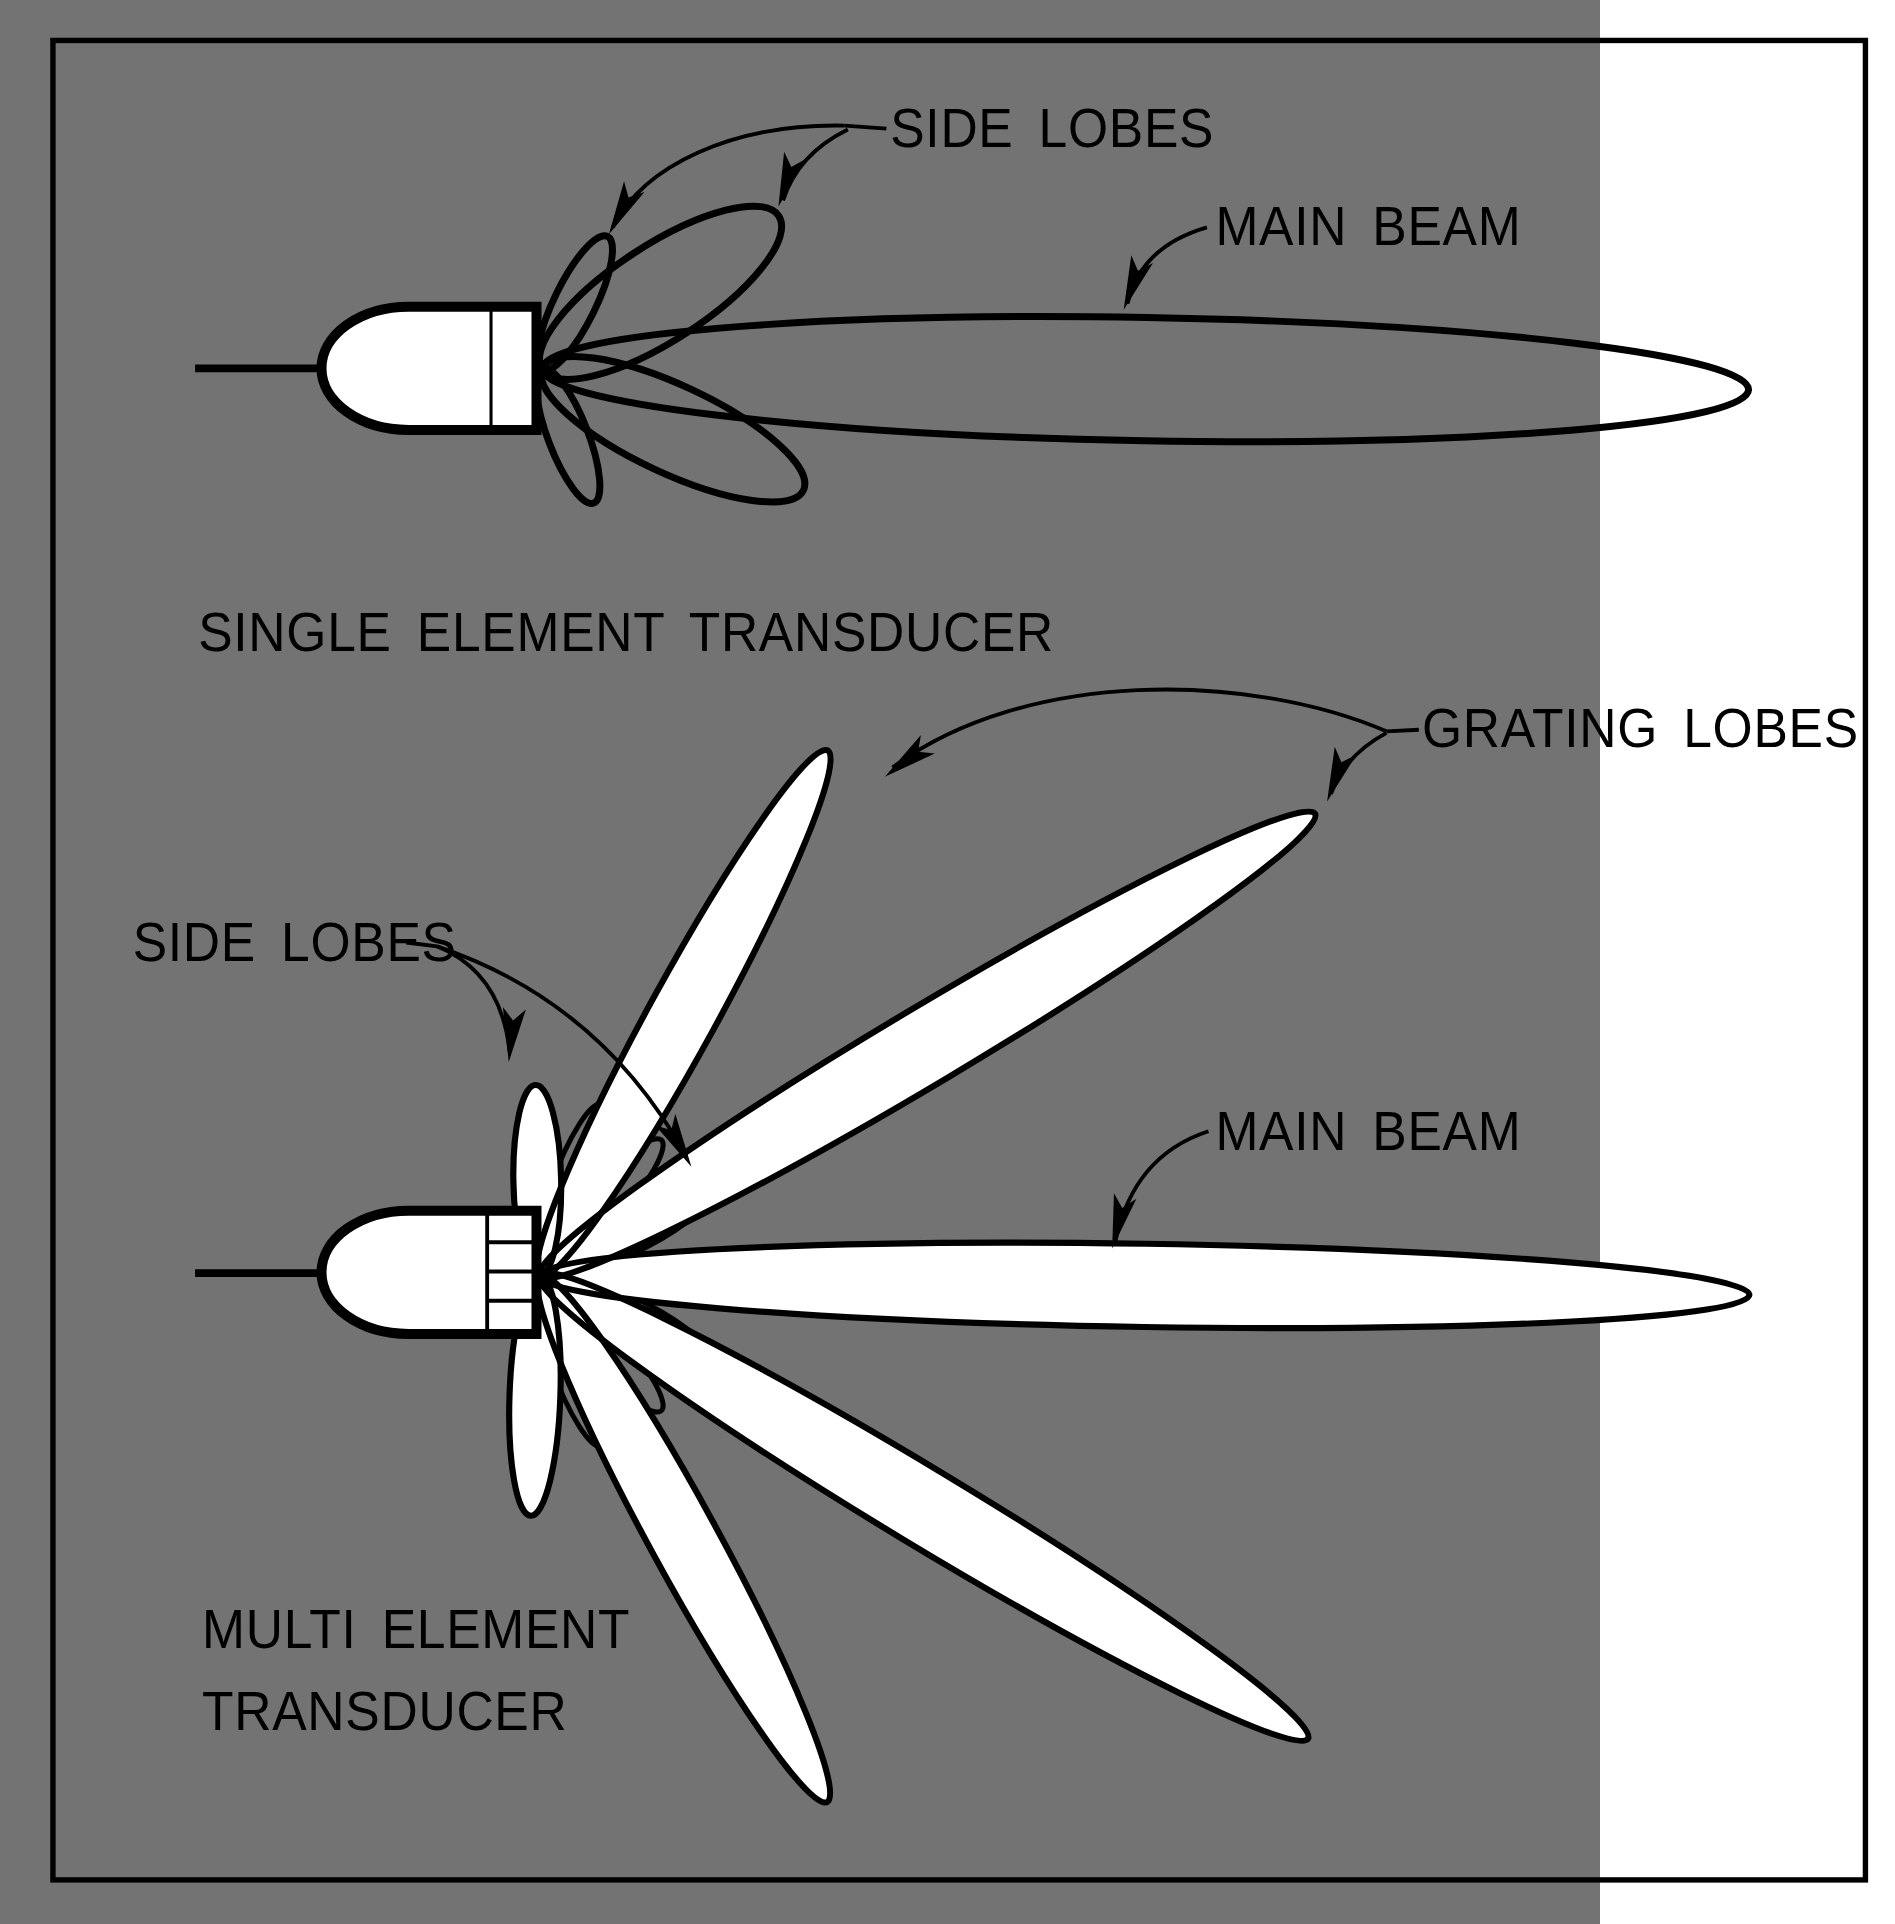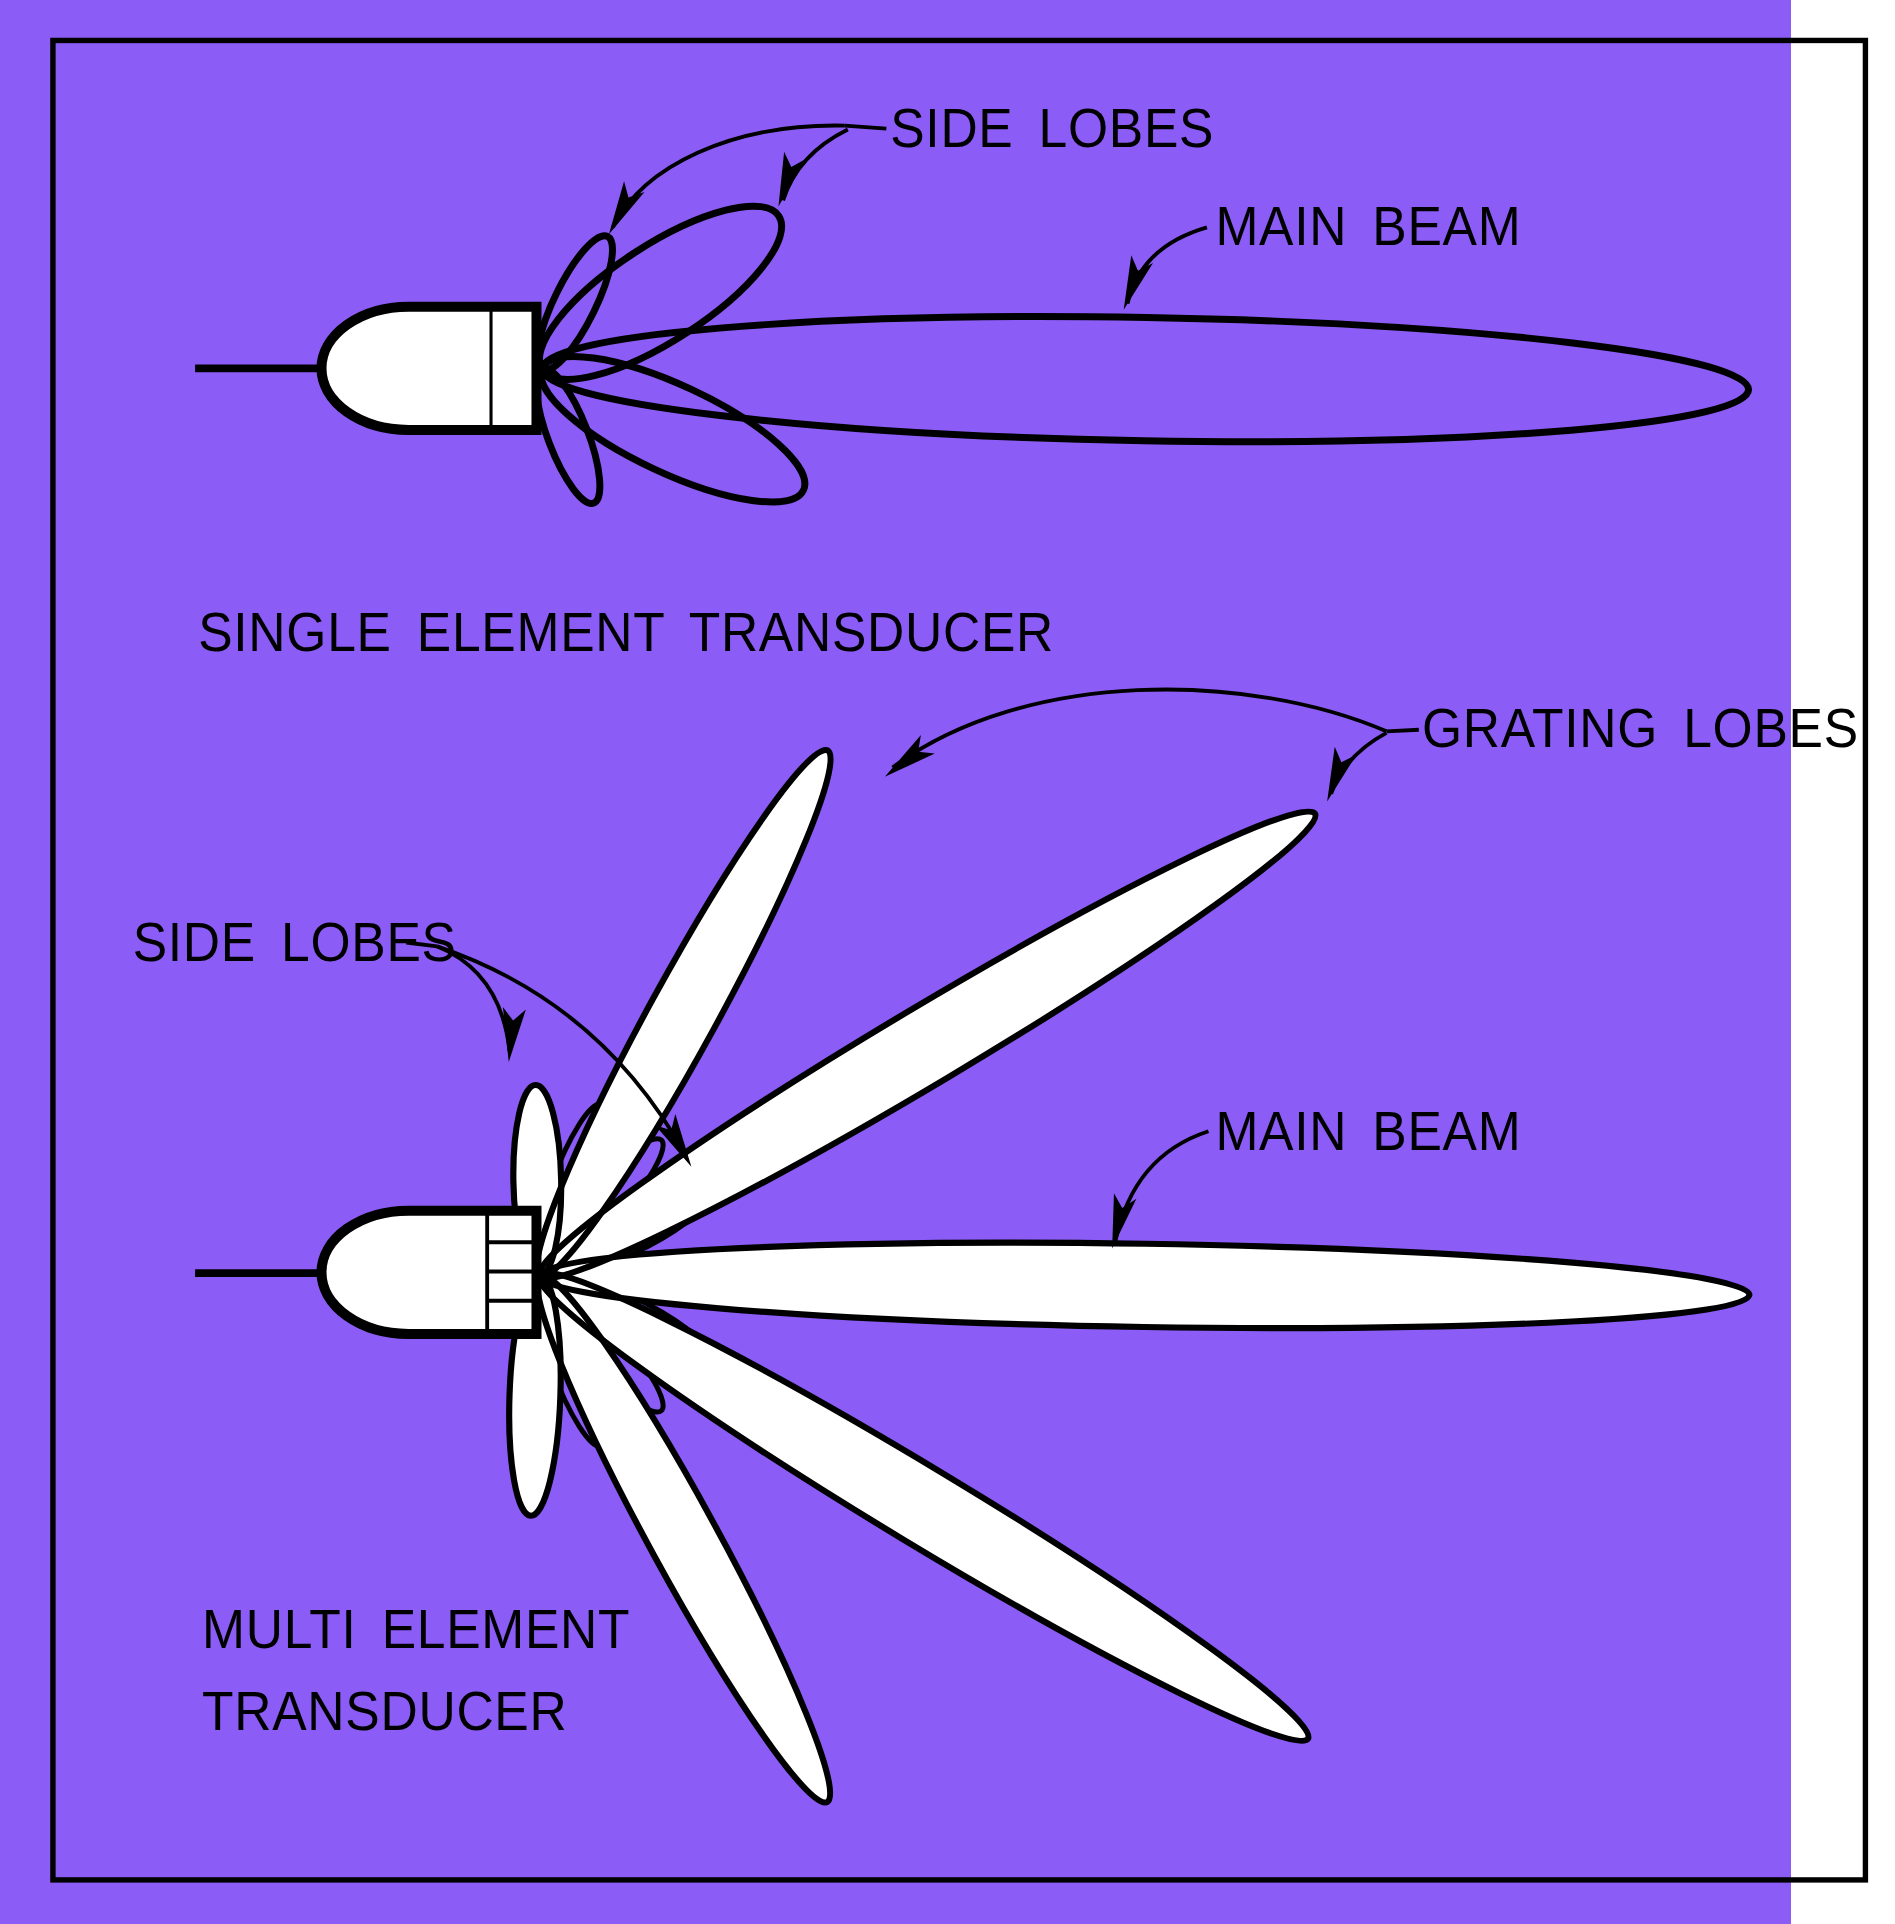--- a/index.html
+++ b/index.html
@@ -1,16 +1,16 @@
 <!DOCTYPE html>
 <html style="font-size:12.3px"><head>
 <meta charset="utf-8">
 <style>
   html, body { margin: 0; padding: 0; background: #ffffff; }
-  .stage { width: 1791px; height: 1925px; position: relative; background: #8b5cf6; }
+  .stage { width: 1600px; height: 1925px; position: relative; background: #737373; }
   svg { display: block; }
   text {
     font-family: "Liberation Sans", sans-serif;
     font-size: 72px;
     fill: #000;
     letter-spacing: 1px;
     word-spacing: 14px;
   }
 </style>
 </head>

